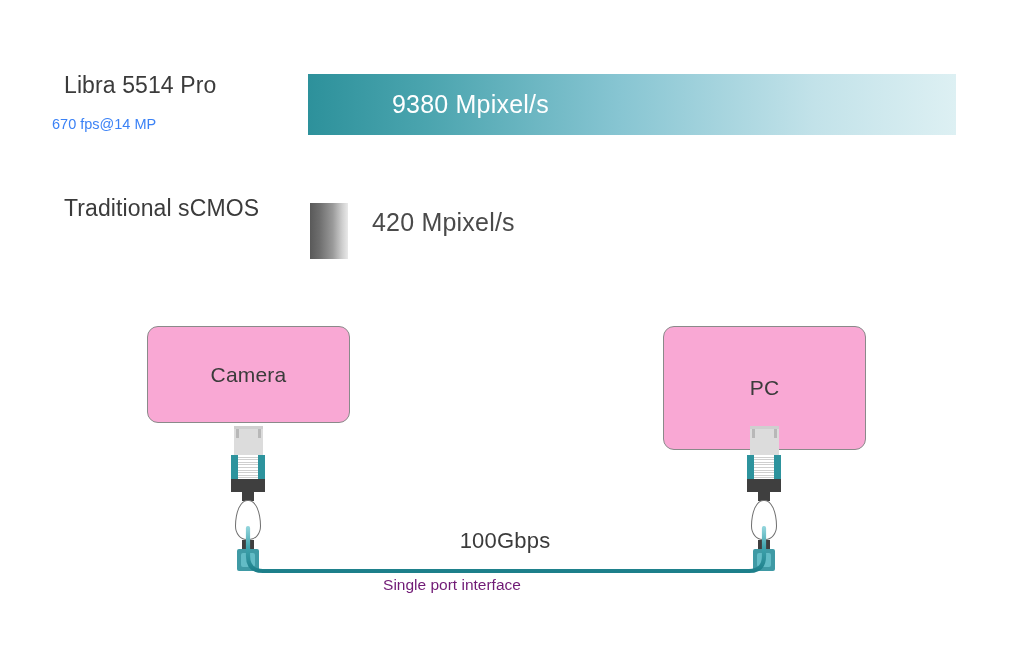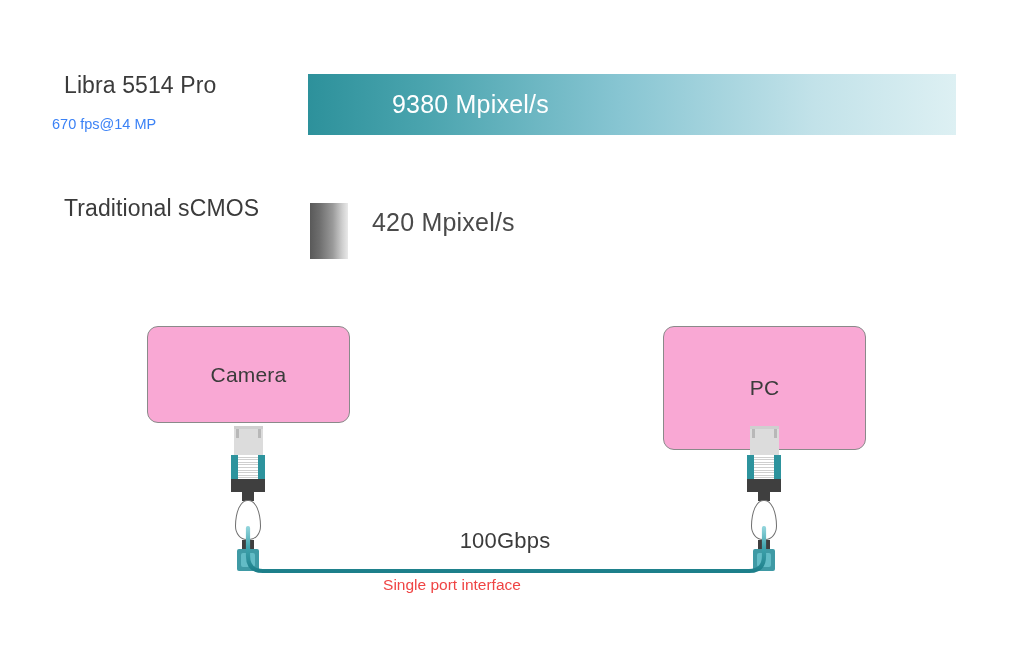--- a/index.html
+++ b/index.html
@@ -211,21 +211,21 @@
     width: 1012px;
     font-size: 22px;
     color: #3b3b3b;
     letter-spacing: 0.2px;
   }
   #cable-sub-label {
     left: 0;
     top: 576px;
     width: 906px;
     font-size: 15.5px;
-    color: #ef4444;
+    color: #701a75;
   }
   
   #gbps-label, #cable-sub-label { transform: translateX(-1px); text-align: center; }
 </style>
 </head>
 <body>
 
 <div class="cmp-label-block" id="libra-label">
   <div class="cmp-title">Libra 5514 Pro</div>
   <div class="cmp-sub">670 fps@14 MP</div>

